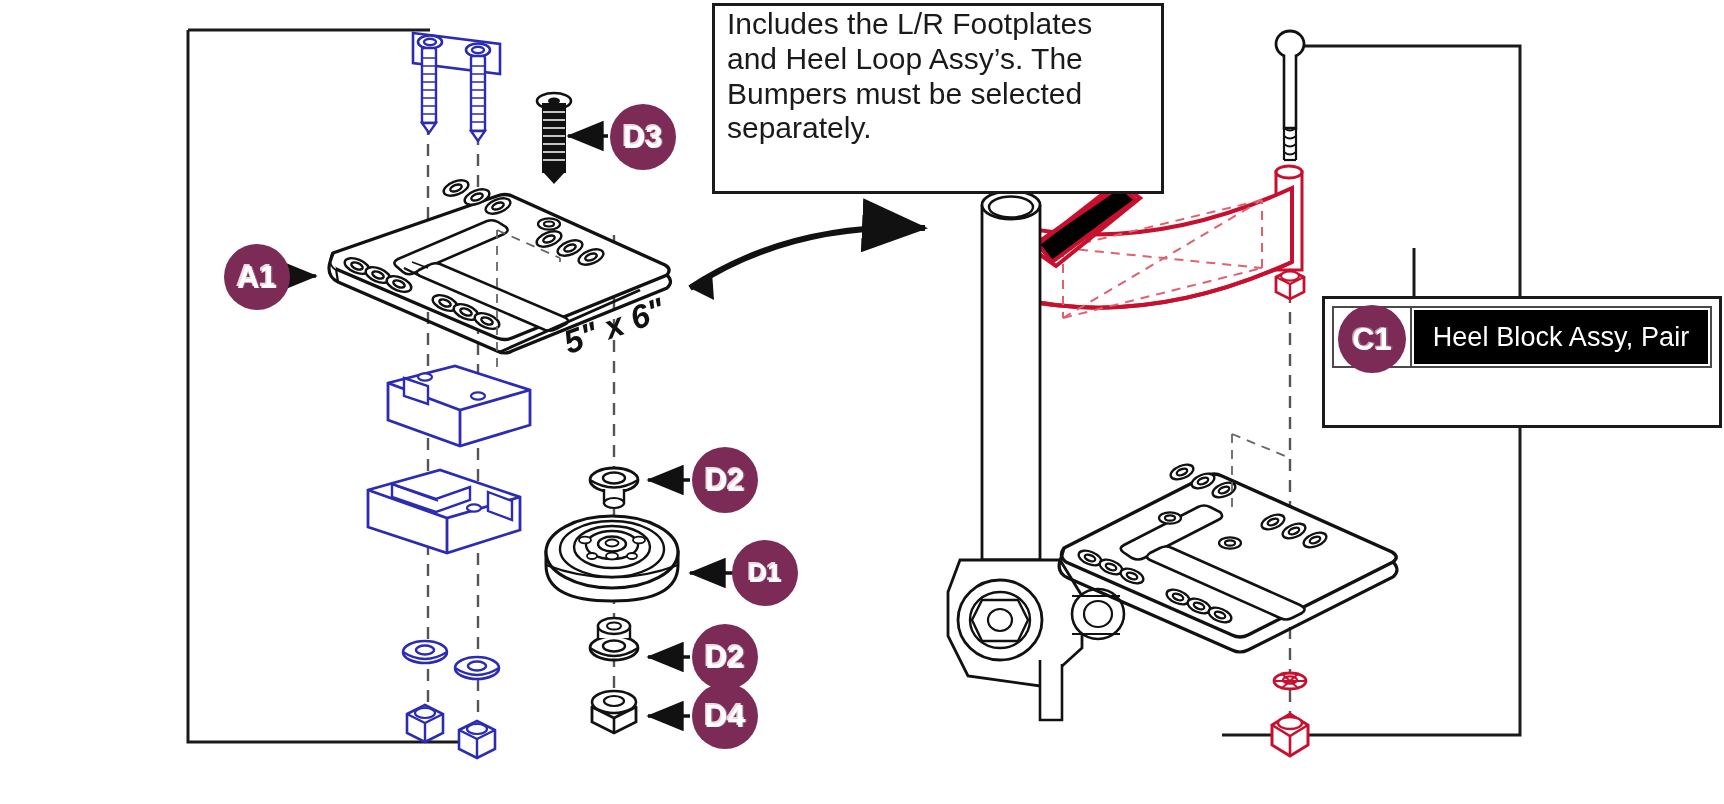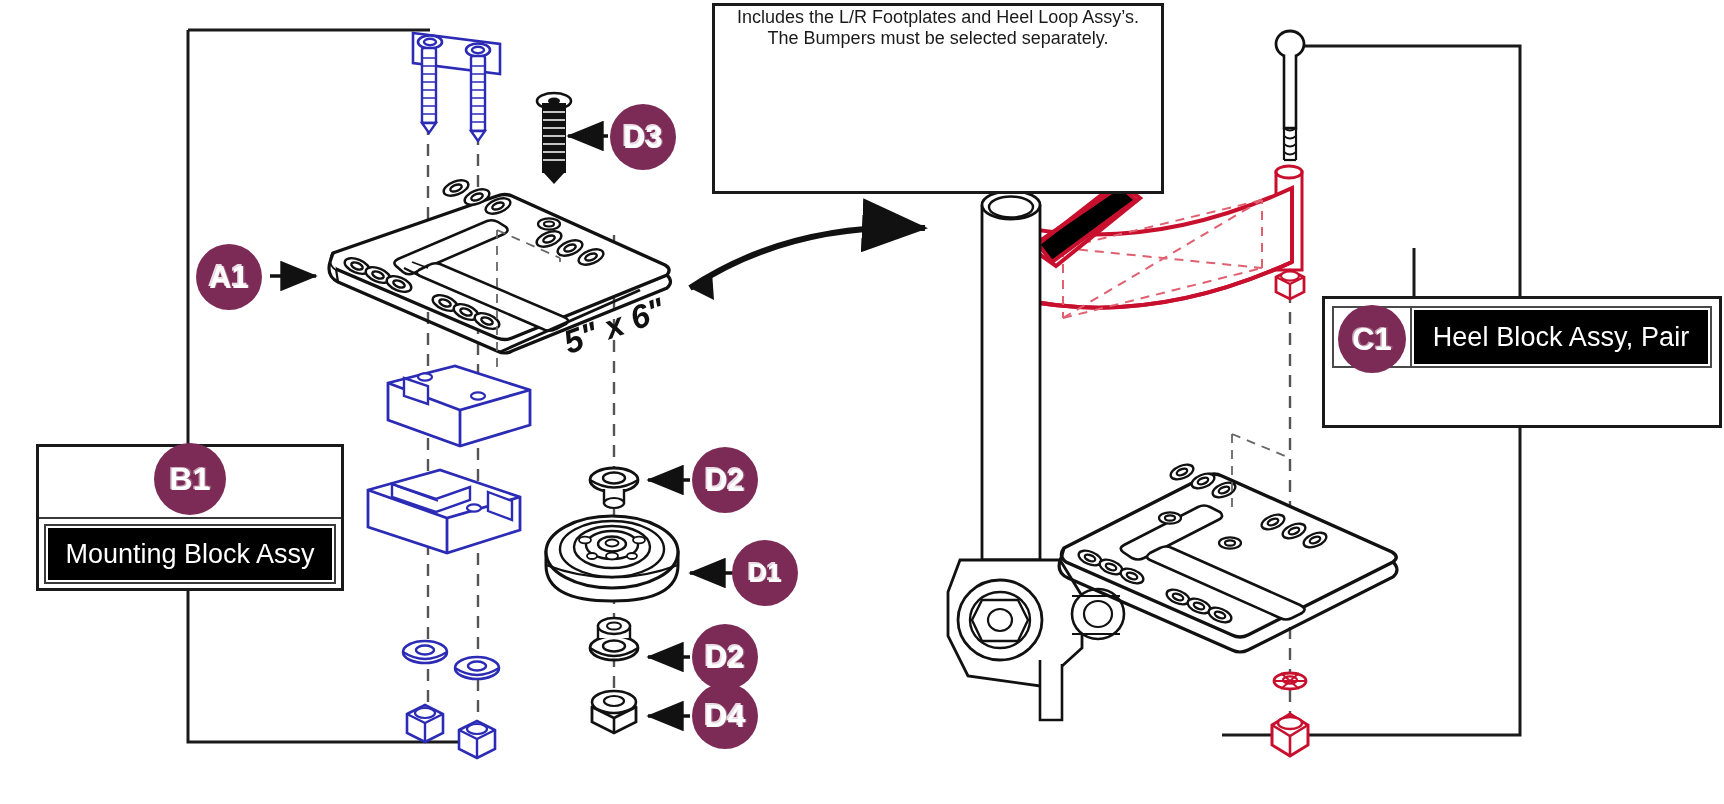--- a/index.html
+++ b/index.html
@@ -60,22 +60,22 @@
     box-sizing: border-box;
     border: 2px solid #ffffff;
   }
   .callout-title-cell span {
     font-size: 27px;
     letter-spacing: 0.1px;
     white-space: nowrap;
     padding: 0 10px;
   }
   .callout-desc {
-    text-align: center;
-    font-size: 18px;
+    text-align: left;
+    font-size: 30px;
     line-height: 1.16;
     color: #1a1a1a;
     padding: 1px 12px 10px 12px;
   }
 
   
   .badge {
     display: flex;
     align-items: center;
     justify-content: center;
@@ -504,32 +504,22 @@
         <div class="badge circle" style="width:68px; height:68px; font-size:31px; position:absolute; left:4px; top:-3px;">
           <span>C1</span>
         </div>
       </div>
       <div class="callout-title-cell">
         <span>Heel Block Assy, Pair</span>
       </div>
     </div>
   </div>
 
-  <div class="callout" style="left:36px; top:444px; width:308px; height:147px; border-width:3px;">
-    <div style="position:relative; height:72px; border-bottom:2.5px solid #3a3a3a; box-sizing:border-box;">
-      <div class="badge circle" style="width:72px; height:72px; font-size:32px; position:absolute; left:50%; top:-4px; transform:translateX(-50%);">
-        <span>B1</span>
-      </div>
-    </div>
-    <div style="margin:7px; height:52px; background:#000; border:2px solid #fff; outline:2px solid #3a3a3a; display:flex; align-items:center; justify-content:center;">
-      <span style="color:#fff; font-size:27px; white-space:nowrap;">Mounting Block Assy</span>
-    </div>
-  </div>
-
-  <div class="pbadge" style="left:196px; top:244px; width:66px; height:66px; font-size:31px;">
+
+  <div class="pbadge" style="left:224px; top:244px; width:66px; height:66px; font-size:31px;">
     <span>A1</span>
   </div>
 
   <div class="pbadge" style="left:610px; top:104px; width:66px; height:66px; font-size:31px;">
     <span>D3</span>
   </div>
 
   <div class="pbadge" style="left:692px; top:447px; width:66px; height:66px; font-size:31px;">
     <span>D2</span>
   </div>

